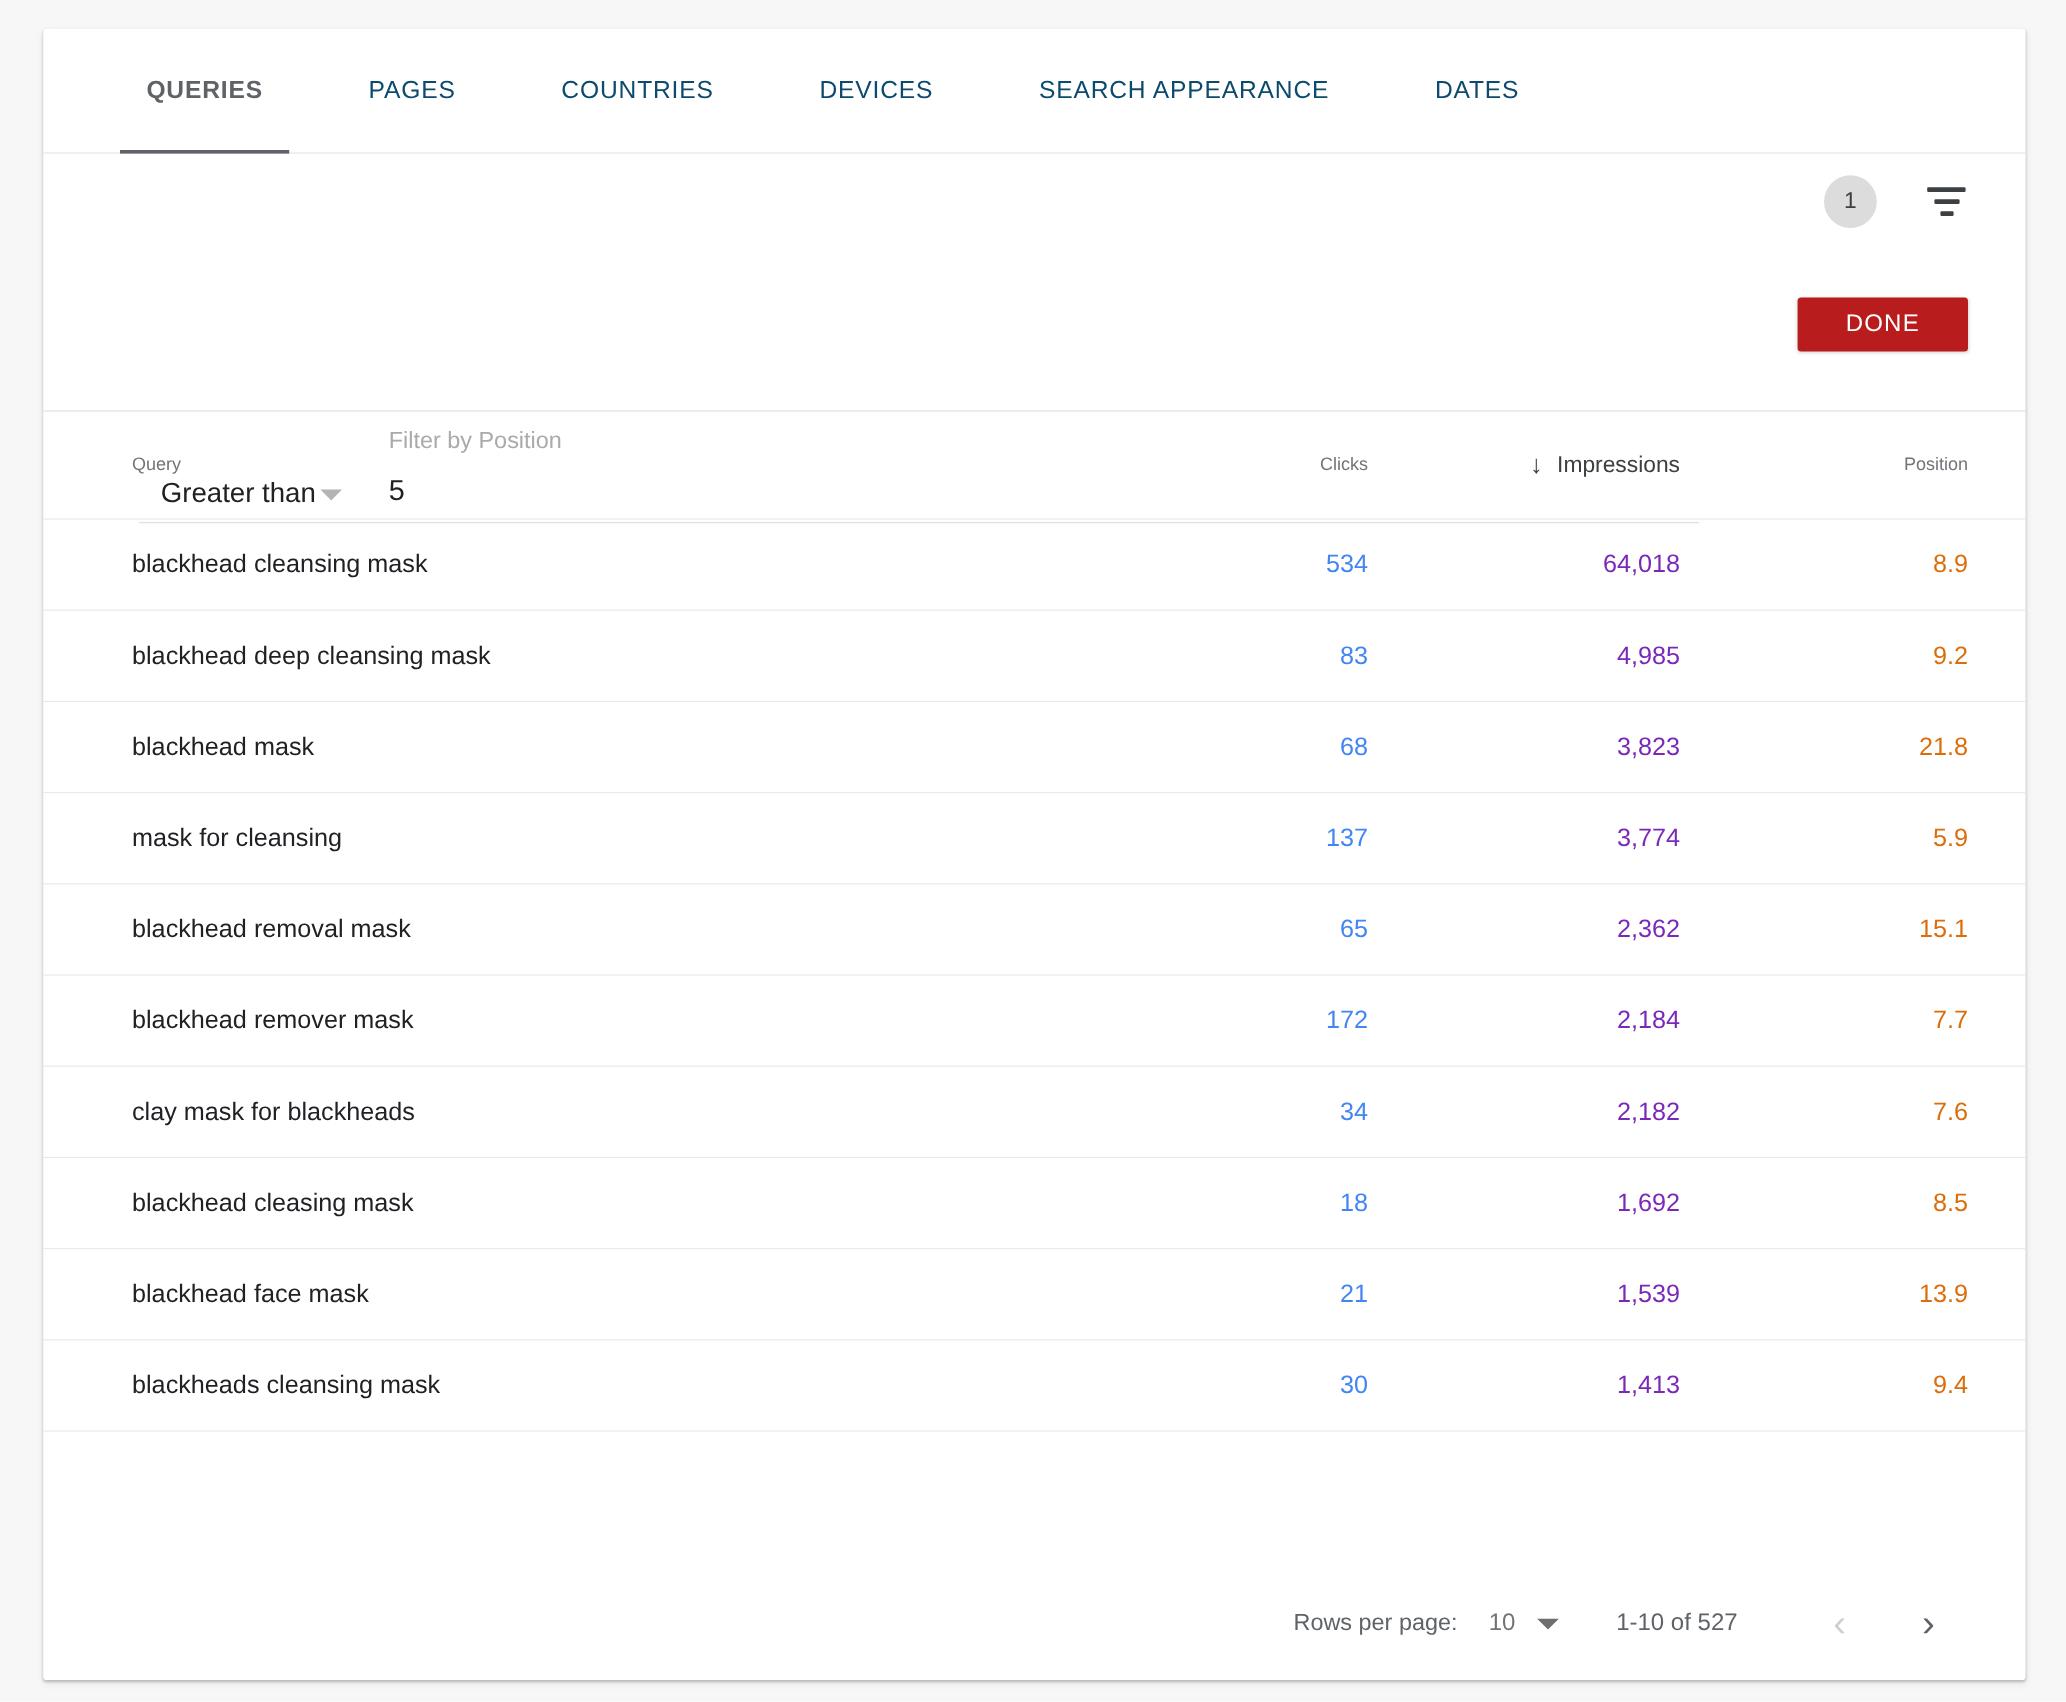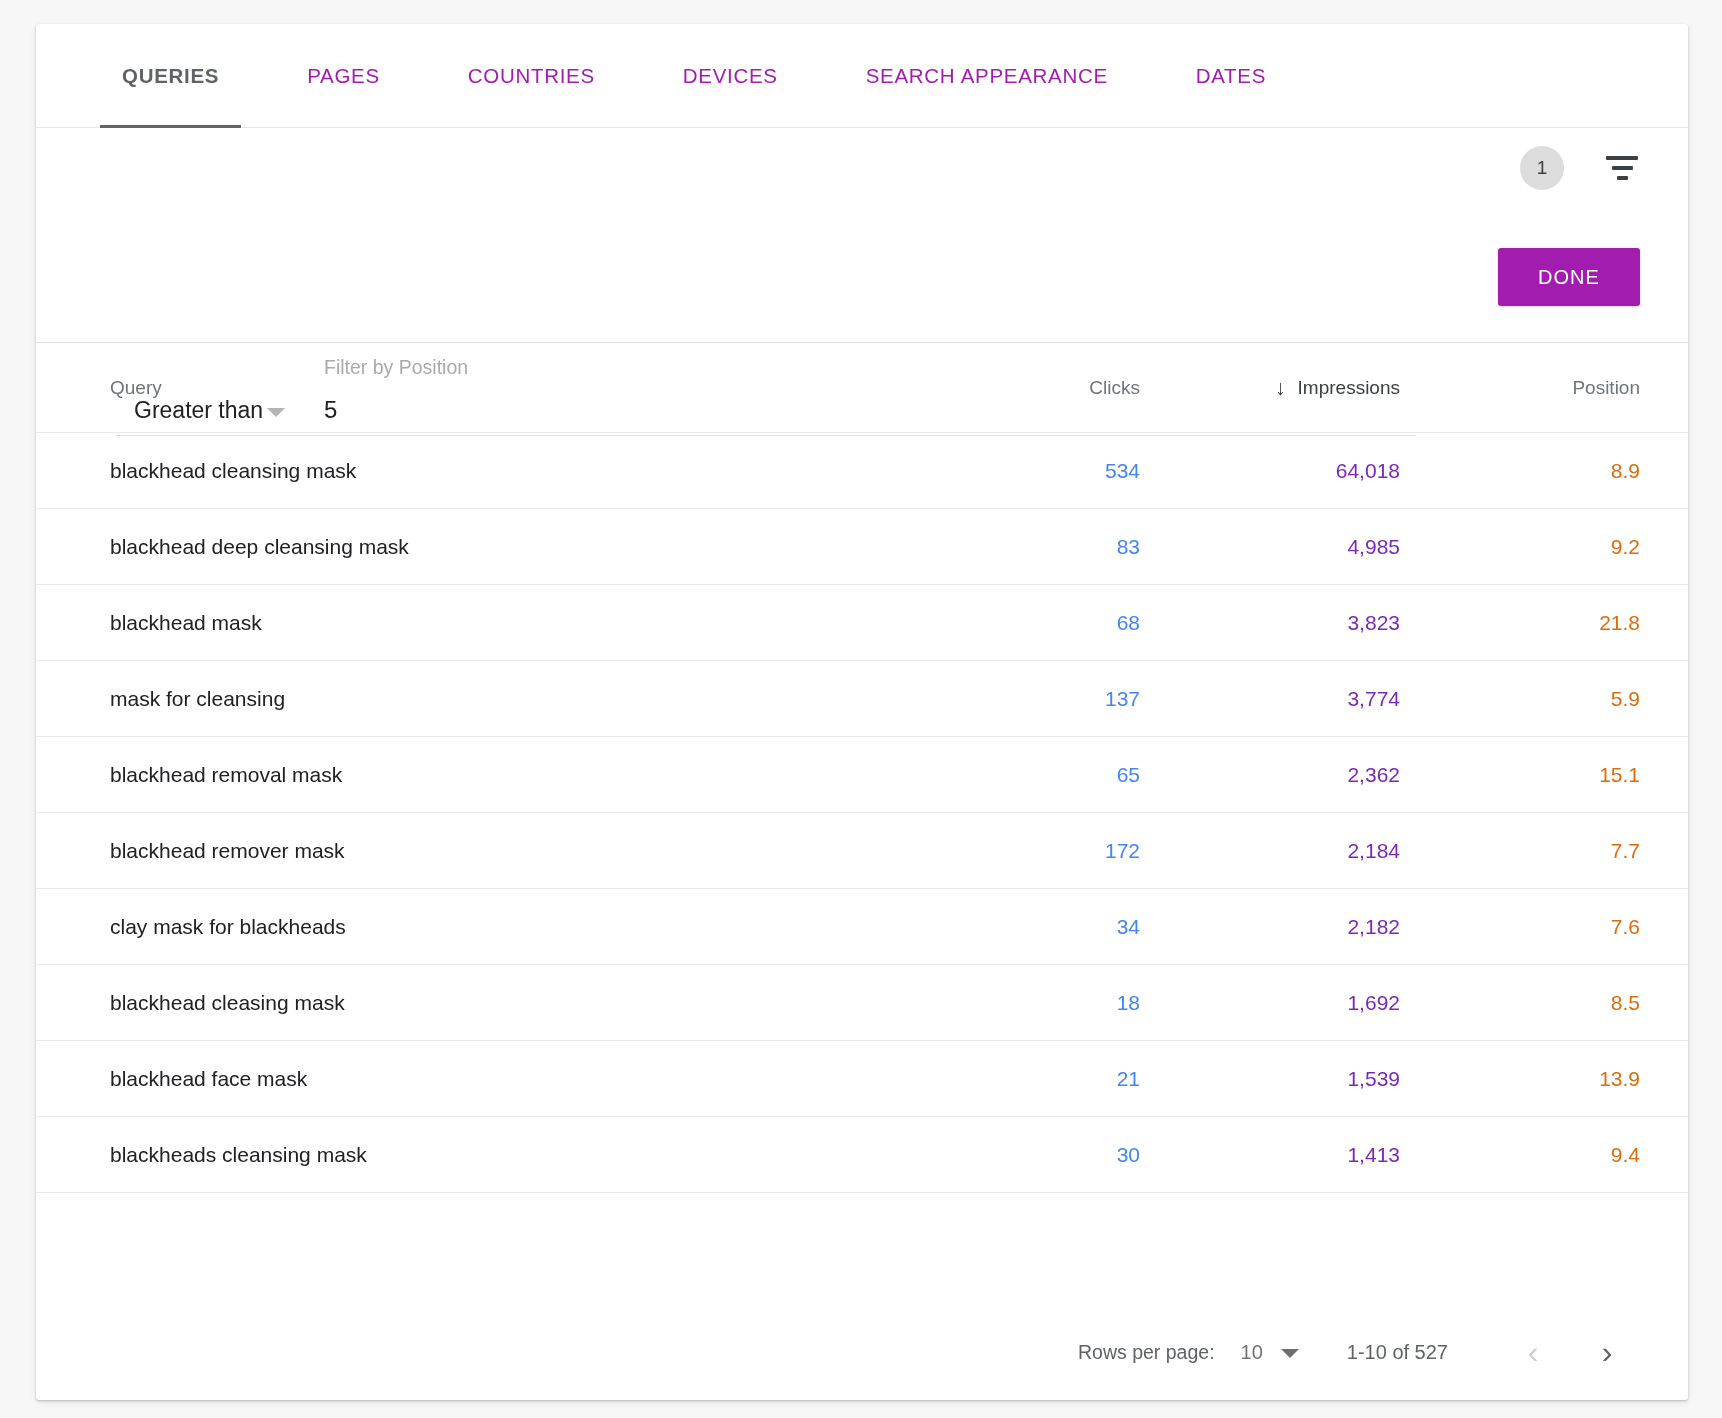--- a/index.html
+++ b/index.html
@@ -43,21 +43,21 @@
     box-sizing: border-box;
   }
   .tab {
     position: relative;
     height: 104px;
     display: flex;
     align-items: center;
     justify-content: center;
     font-size: 20.5px;
     letter-spacing: 0.7px;
-    color: #a21caf;
+    color: #0c4a6e;
     cursor: pointer;
     user-select: none;
     white-space: nowrap;
     padding: 0 22px;
   }
   .tab.active {
     color: #5f6368;
     font-weight: bold;
   }
   .tab.active::after {
@@ -169,22 +169,22 @@
     outline: none;
     width: 200px;
     font-family: "Liberation Sans", sans-serif;
     padding: 0;
   }
   .done-button {
     position: absolute;
     right: 48px;
     top: 120px;
     width: 142px;
-    height: 58px;
-    background: #a21caf;
+    height: 45px;
+    background: #b91c1c;
     color: #ffffff;
     border: none;
     border-radius: 3px;
     font-size: 20px;
     letter-spacing: 1px;
     font-family: "Liberation Sans", sans-serif;
     font-weight: normal;
     cursor: pointer;
     box-shadow: 0 1px 3px rgba(0,0,0,0.16);
   }
@@ -211,21 +211,21 @@
     flex: 0 0 76px;
   }
   .c-query   { flex: 1 1 auto; text-align: left; }
   .c-clicks  { width: 230px; flex: 0 0 230px; text-align: right; }
   .c-impr    { width: 260px; flex: 0 0 260px; text-align: right; }
   .c-pos     { width: 240px; flex: 0 0 240px; text-align: right; }
 
   .thead .c-query,
   .thead .c-clicks,
   .thead .c-pos {
-    font-size: 19px;
+    font-size: 15px;
     color: #70757a;
   }
   .thead .c-impr {
     font-size: 19px;
     color: #3c4043;
     display: flex;
     align-items: center;
     justify-content: flex-end;
     gap: 12px;
     cursor: pointer;

